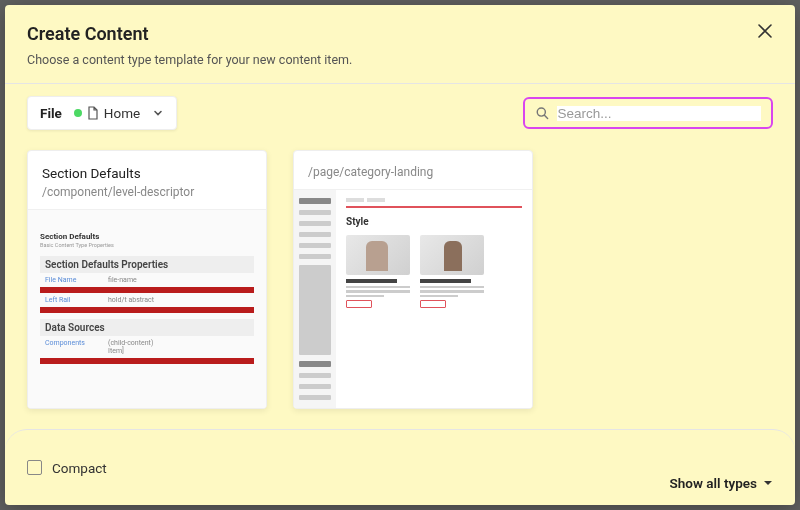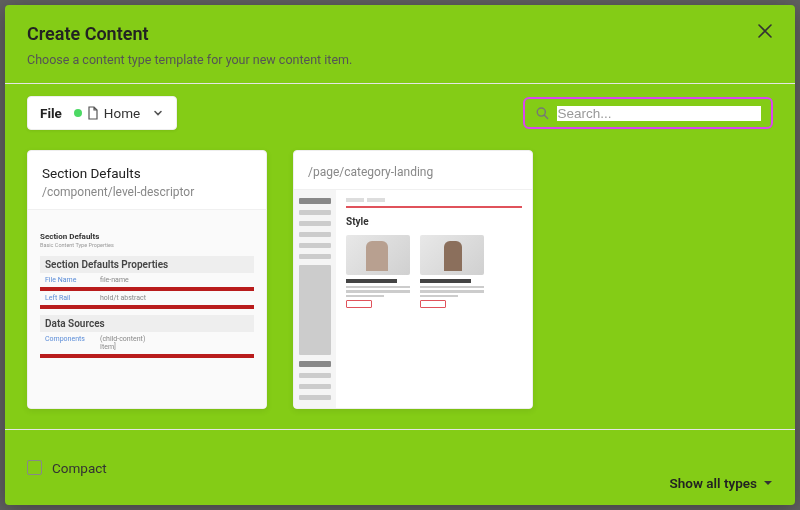--- a/index.html
+++ b/index.html
@@ -7,21 +7,21 @@
   font-family: -apple-system, BlinkMacSystemFont, "Segoe UI", Roboto, sans-serif;
   background: #606060;
   width: 800px;
   height: 510px;
   overflow: hidden;
   position: relative;
 }
 .modal {
   position: absolute;
   top: 5px; left: 5px; right: 5px; bottom: 5px;
-  background: #84cc16;
+  background: #fef9c3;
   border-radius: 4px;
   display: flex;
   flex-direction: column;
   box-shadow: 0 4px 20px rgba(0,0,0,0.3);
 }
 .header {
   padding: 18px 22px 16px 22px;
   border-bottom: 1px solid #e5e5e5;
   position: relative;
 }
@@ -105,21 +105,21 @@
   min-height: 170px;
   background: #fafafa;
   position: relative;
   border-top: 1px solid #f0f0f0;
 }
 
 .thumb1-pad { padding: 22px 12px 12px 12px; font-size: 7px; color: #555; }
 .thumb1-h { font-weight: 700; font-size: 8px; color: #333; margin-bottom: 1px; }
 .thumb1-s { font-size: 5.5px; color: #999; margin-bottom: 8px; }
 .thumb1-section { background: #eee; padding: 3px 5px; font-size: 10px; font-weight: 600; color: #444; }
-.thumb1-row { display: flex; padding: 3px 5px; border-bottom: 4px solid #b91c1c; }
+.thumb1-row { display: flex; padding: 3px 5px; border-bottom: 6px solid #b91c1c; gap: 8px; }
 .thumb1-row span:first-child { color: #5b8dd8; width: 55px; }
 .thumb1-row span:nth-child(2) { width: 60px; color: #888; }
 .thumb1-row span:nth-child(3) { color: #888; }
 
 .thumb2 { display: flex; height: 100%; font-size: 6px; }
 .thumb2-side { width: 42px; background: #f5f5f5; padding: 8px 5px; display: flex; flex-direction: column; gap: 6px; }
 .thumb2-side div { height: 5px; background: #ccc; border-radius: 1px; }
 .thumb2-side .hl { background: #888; height: 6px; }
 .thumb2-main { flex: 1; padding: 8px 10px; background: #fff; }
 .thumb2-crumb { display: flex; gap: 3px; margin-bottom: 4px; }
@@ -133,20 +133,21 @@
 .thumb2-img.i2::after { left: 24px; width: 18px; background: #8b6f5c; }
 .thumb2-bh { height: 4px; background: #444; width: 80%; margin-bottom: 3px; }
 .thumb2-bt { height: 2.5px; background: #ccc; width: 100%; margin-bottom: 2px; }
 .thumb2-btn { width: 26px; height: 8px; border: 1px solid #e0525b; border-radius: 1px; margin-top: 3px; }
 .footer {
   border-top: 1px solid #e5e5e5;
   padding: 14px 22px;
   display: flex;
   align-items: center;
   justify-content: space-between;
+  border-radius: 22px;
 }
 .compact-wrap { display: flex; align-items: center; gap: 10px; cursor: pointer; }
 .checkbox { width: 15px; height: 15px; border: 1.5px solid #888; border-radius: 2px; }
 .compact-label { font-size: 13.5px; color: #333; }
 .showall { display: flex; align-items: center; gap: 6px; font-size: 13.5px; font-weight: 600; color: #222; cursor: pointer; margin-top: 31px; }
 </style>
 </head>
 <body>
 
 <div class="modal">

